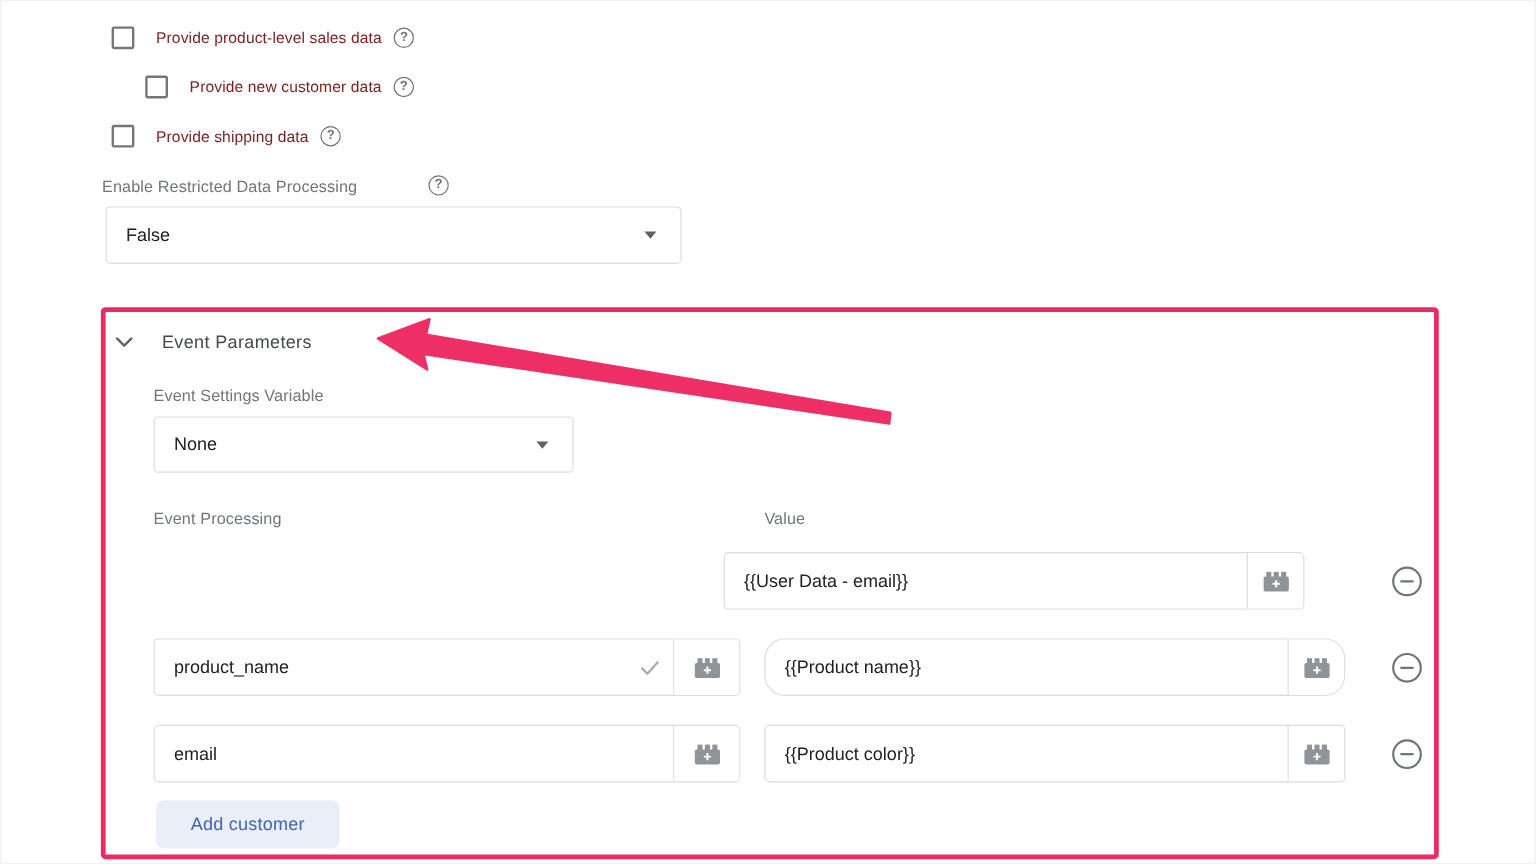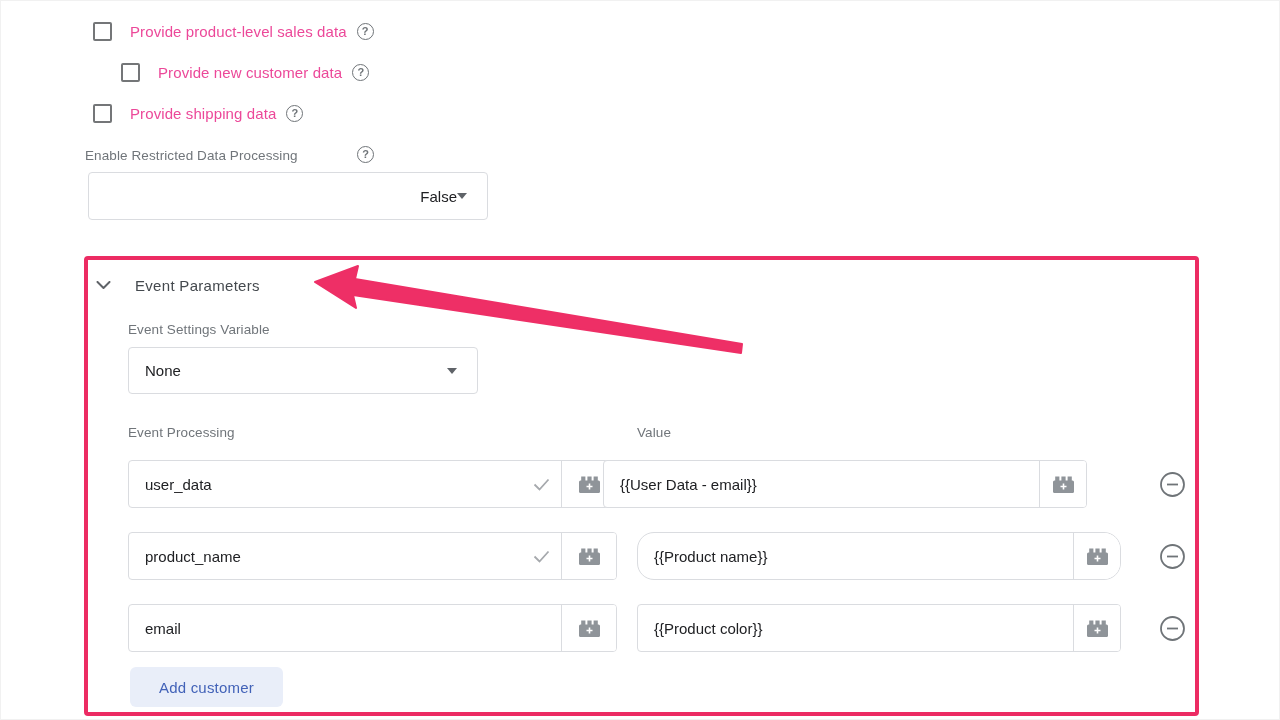--- a/index.html
+++ b/index.html
@@ -31,22 +31,22 @@
   .checkbox {
     width: 19px; height: 19px;
     border: 2px solid #747678;
     border-radius: 2px;
     background: #fff;
     flex: 0 0 auto;
     cursor: pointer;
   }
   .check-label {
     margin-left: 18px;
-    font-size: 15px;
-    color: #ec4899;
+    font-size: 13px;
+    color: #7f1d1d;
     letter-spacing: 0.1px;
   }
   .help {
     margin-left: 10px;
     width: 17px; height: 17px;
     border: 1.5px solid #6f7478;
     border-radius: 50%;
     color: #6f7478;
     font-size: 11px;
     font-weight: bold;
@@ -216,21 +216,21 @@
     <span class="check-label">Provide shipping data</span>
     <span class="help">
         <span>?</span>
       </span>
   </div>
 
   <div class="small-label" style="left:85px; top:148px;">Enable Restricted Data Processing</div>
   <span class="help help-inline" style="left:347px; top:146px;">
       <span>?</span>
     </span>
-  <div class="select" style="left:88px; top:172px; width:400px; height:48px;text-align:right;">
+  <div class="select" style="left:88px; top:172px; width:480px; height:48px;">
     <span class="sel-value">False</span>
     <span class="caret"></span>
   </div>
 
   <div class="highlight-box"></div>
 
   <div class="section-header">
     <svg width="15" height="9" viewBox="0 0 15 9">
       <polyline points="1.5,1 7.5,7 13.5,1" fill="none" stroke="#5f6368" stroke-width="2" stroke-linecap="round" stroke-linejoin="round"></polyline>
     </svg>
@@ -239,38 +239,20 @@
 
   <div class="small-label" style="left:128px; top:322px;">Event Settings Variable</div>
   <div class="select" style="left:128px; top:347px; width:350px; height:47px;">
     <span class="sel-value">None</span>
     <span class="caret"></span>
   </div>
 
   <div class="small-label" style="left:128px; top:425px;">Event Processing</div>
   <div class="small-label" style="left:637px; top:425px;">Value</div>
 
-  <div class="field" style="left:128px; top:460px; width:489px;">
-    <span class="ftext">user_data</span>
-    <span class="fcheck">
-      <svg width="17" height="13" viewBox="0 0 17 13">
-          <polyline points="1.5,6.5 6.5,11.5 15.5,1.5" fill="none" stroke="#a6a9ad" stroke-width="1.8"></polyline>
-        </svg>
-    </span>
-    <span class="fsep"></span>
-    <button class="brick-btn">
-      <svg width="23" height="19" viewBox="0 0 23 19">
-        <rect x="1" y="5.5" width="21" height="12.5" rx="1.5" fill="#8f9499"></rect>
-        <rect x="3.2" y="1.5" width="4.2" height="5" fill="#8f9499"></rect>
-        <rect x="9.4" y="1.5" width="4.2" height="5" fill="#8f9499"></rect>
-        <rect x="15.6" y="1.5" width="4.2" height="5" fill="#8f9499"></rect>
-        <path d="M11.5 8.5 v6 M8.5 11.5 h6" stroke="#ffffff" stroke-width="1.6"></path>
-      </svg>
-    </button>
-  </div>
   <div class="field" style="left:603px; top:460px; width:484px;">
     <span class="ftext">{{User Data - email}}</span>
     <span class="fsep"></span>
     <button class="brick-btn" style="width:46px;">
       <svg width="23" height="19" viewBox="0 0 23 19">
         <rect x="1" y="5.5" width="21" height="12.5" rx="1.5" fill="#8f9499"></rect>
         <rect x="3.2" y="1.5" width="4.2" height="5" fill="#8f9499"></rect>
         <rect x="9.4" y="1.5" width="4.2" height="5" fill="#8f9499"></rect>
         <rect x="15.6" y="1.5" width="4.2" height="5" fill="#8f9499"></rect>
         <path d="M11.5 8.5 v6 M8.5 11.5 h6" stroke="#ffffff" stroke-width="1.6"></path>

